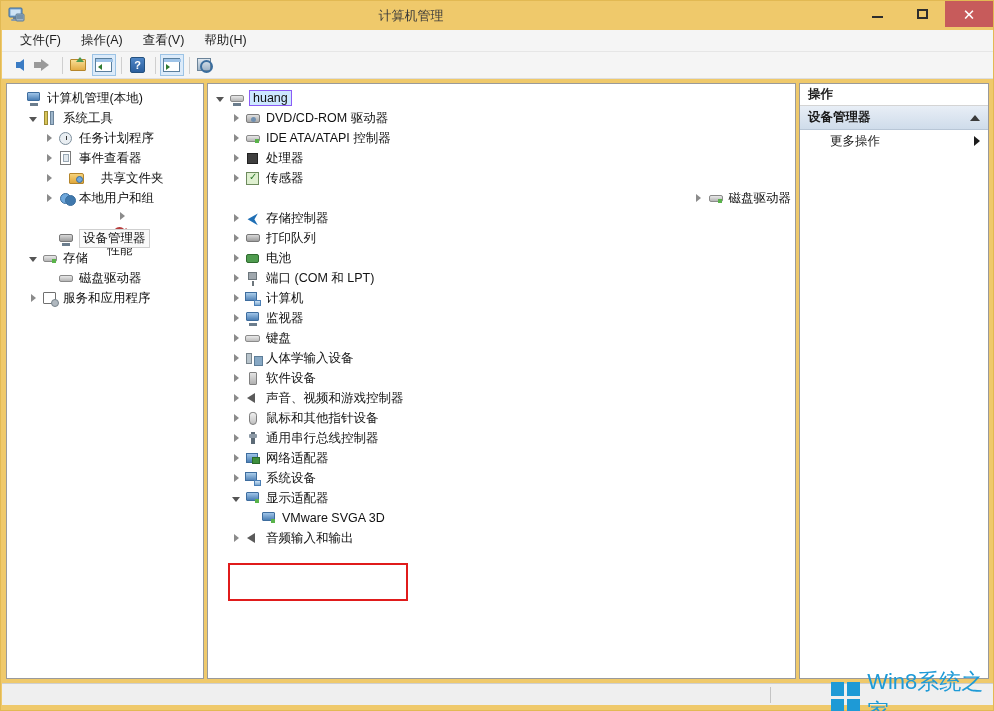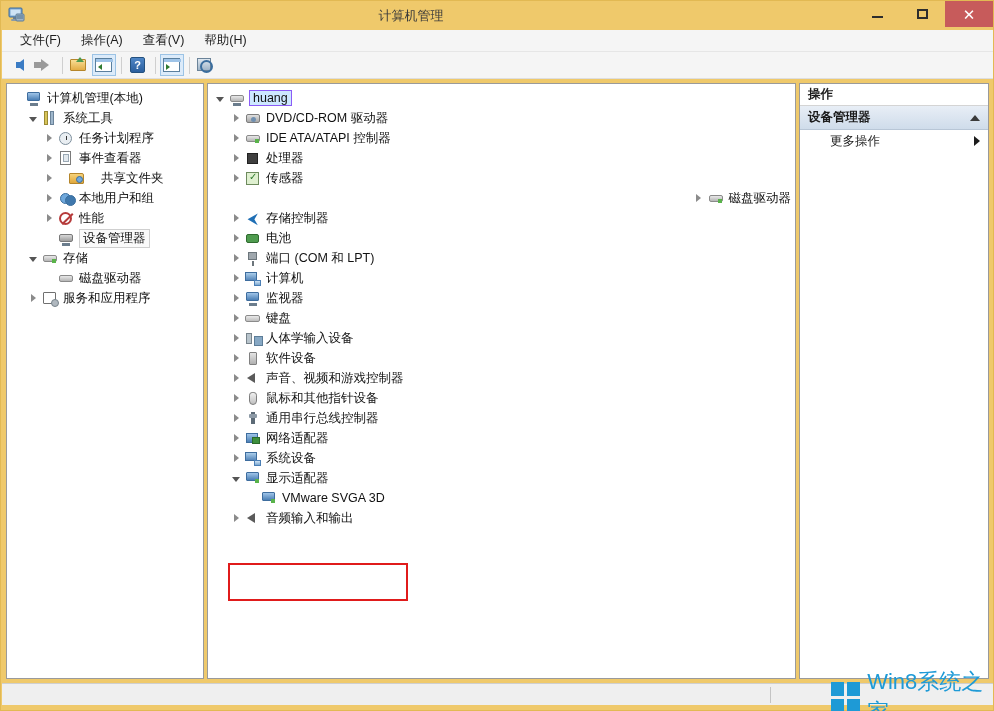--- a/index.html
+++ b/index.html
@@ -672,21 +672,21 @@
               <span class="twist-c"></span>
             </span>
             <span class="ticon">
               <span class="ic">
                 <span class="people"></span>
                 <span class="people" style="left:7px;top:4px;background:#3f78ad;"></span>
               </span>
             </span>
             <span class="tlabel">本地用户和组</span>
           </div>
-          <div class="trow" style="padding-left: 32px;">
+          <div class="trow" style="padding-left: 32px; flex-direction: column;">
             <span class="twist">
               <span class="twist-c"></span>
             </span>
             <span class="ticon">
               <span class="ic">
                 <span class="ban"></span>
               </span>
             </span>
             <span class="tlabel">性能</span>
           </div>
@@ -810,20 +810,31 @@
           <div class="trow" style="padding-left: 16px;">
             <span class="twist">
               <span class="twist-c"></span>
             </span>
             <span class="ticon">
               <span class="ic">
                 <span class="stor">⮜</span>
               </span>
             </span>
             <span class="tlabel">存储控制器</span>
+          </div>
+          <div class="trow" style="padding-left: 16px;">
+            <span class="twist">
+              <span class="twist-c"></span>
+            </span>
+            <span class="ticon">
+              <span class="ic">
+                <span class="printer"></span>
+              </span>
+            </span>
+            <span class="tlabel">打印队列</span>
           </div>
           <div class="trow" style="padding-left: 16px;">
             <span class="twist">
               <span class="twist-c"></span>
             </span>
             <span class="ticon">
               <span class="ic">
                 <span class="batt"></span>
               </span>
             </span>

